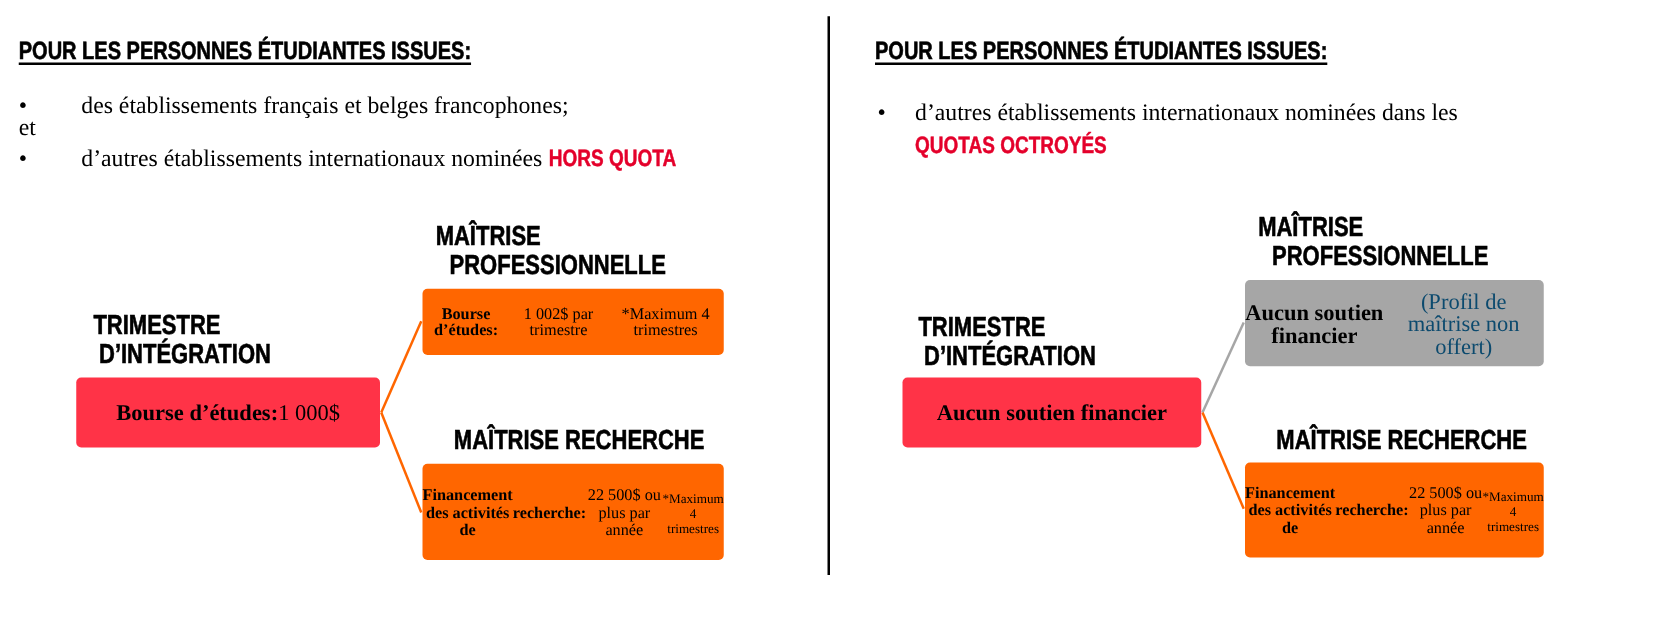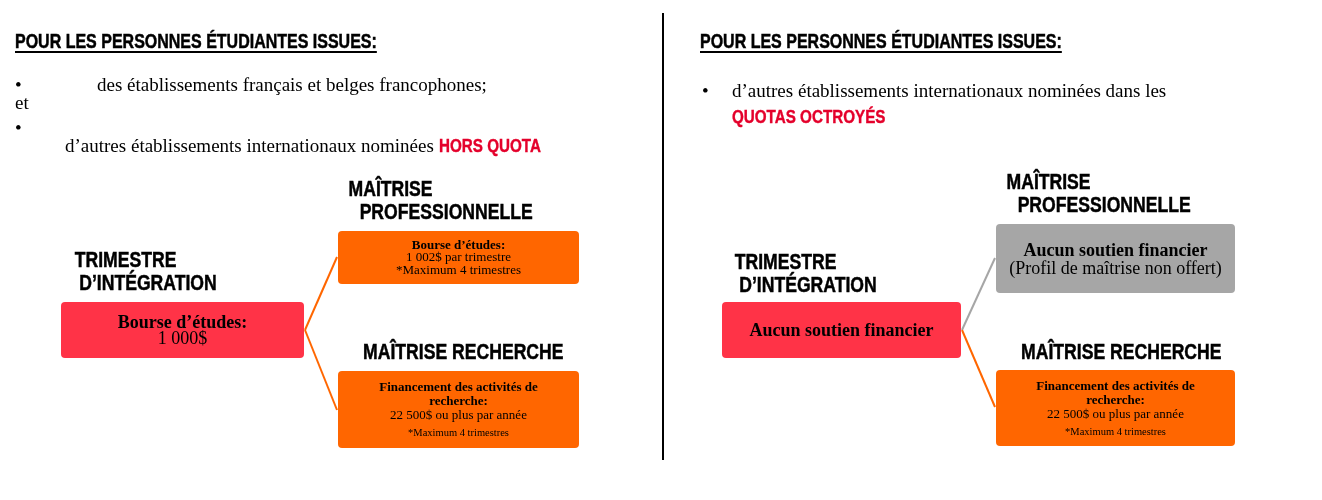--- a/index.html
+++ b/index.html
@@ -34,21 +34,21 @@
   .heading .line {
     display: block; font-size: 22px; line-height: 23px; height: 23px;
   }
   .heading .line span {
     display: inline-block; transform: scaleX(0.8); transform-origin: center center;
     font-family: "Liberation Sans", sans-serif; font-weight: bold;
     -webkit-text-stroke: 0.5px #000; white-space: nowrap;
   }
   .box {
     position: absolute; border-radius: 4px;
-    display: flex; flex-direction: column; align-items: center; justify-content: center;
+    display: flex; flex-direction: row; align-items: center; justify-content: center;
     text-align: center; color: #000;
   }
   .box .b { font-weight: bold; }
   .small-13 { font-size: 13px; line-height: 12.5px; }
   .txt-14 { font-size: 18px; line-height: 16px; }
   .note-10 { font-size: 10.5px; line-height: 12px; margin-top: 5px; }
   .divider { position: absolute; left: 662px; top: 13px; width: 1.5px; height: 447px; background: #000; }
   svg.connectors { position: absolute; left: 0; top: 0; }
 </style>
 </head>
@@ -62,26 +62,26 @@
 </svg>
 
 <div class="divider"></div>
 
 <section>
   <div class="abs" style="left:15px; top:30px;">
     <span class="impact title">POUR LES PERSONNES ÉTUDIANTES ISSUES:</span>
   </div>
 
   <span class="abs bullet" style="left:15px; top:75px;">•</span>
-  <span class="abs body-line" style="left:65px; top:75px;margin-left:32px;">des établissements français et belges francophones;</span>
+  <span class="abs body-line" style="left:65px; top:75px;">des établissements français et belges francophones;</span>
 
   <span class="abs body-line" style="left:15px; top:93px;">et</span>
 
   <span class="abs bullet" style="left:15px; top:118px;">•</span>
-  <div class="abs body-line" style="left:65px; top:136px;">
+  <div class="abs body-line" style="left:65px; top:118px;">
     <span>d’autres établissements internationaux nominées</span>
     <span class="accent" style="color:#E4002B;">HORS QUOTA</span>
   </div>
 
   <div class="abs heading" style="left:62px; top:248px; width:242px;">
     <span class="line"><span>TRIMESTRE</span></span>
     <span class="line"><span>D’INTÉGRATION</span></span>
   </div>
   <div class="box txt-14" style="left:61px; top:302px; width:243px; height:56px; background:#FF3347;">
     <span class="b">Bourse d’études:</span>
@@ -127,21 +127,21 @@
   <div class="box txt-14" style="left:722px; top:302px; width:239px; height:56px; background:#FF3347;">
     <span class="b">Aucun soutien financier</span>
   </div>
 
   <div class="abs heading" style="left:996px; top:170px; width:239px;">
     <span class="line"><span>MAÎTRISE</span></span>
     <span class="line"><span>PROFESSIONNELLE</span></span>
   </div>
   <div class="box txt-14" style="left:996px; top:224px; width:239px; height:69px; background:#A6A6A6;">
     <span class="b" style="line-height:18px;">Aucun soutien financier</span>
-    <span style="color:#000000; line-height:18px;">(Profil de maîtrise non offert)</span>
+    <span style="color:#0c4a6e; line-height:18px;">(Profil de maîtrise non offert)</span>
   </div>
 
   <div class="abs heading" style="left:996px; top:340px; width:239px;">
     <span class="line"><span>MAÎTRISE RECHERCHE</span></span>
   </div>
   <div class="box small-13" style="left:996px; top:370px; width:239px; height:76px; background:#FF6600;">
     <span class="b" style="line-height:14px;">Financement des activités de</span>
     <span class="b" style="line-height:14px;">recherche:</span>
     <span style="line-height:14px;">22 500$ ou plus par année</span>
     <span class="note-10">*Maximum 4 trimestres</span>

